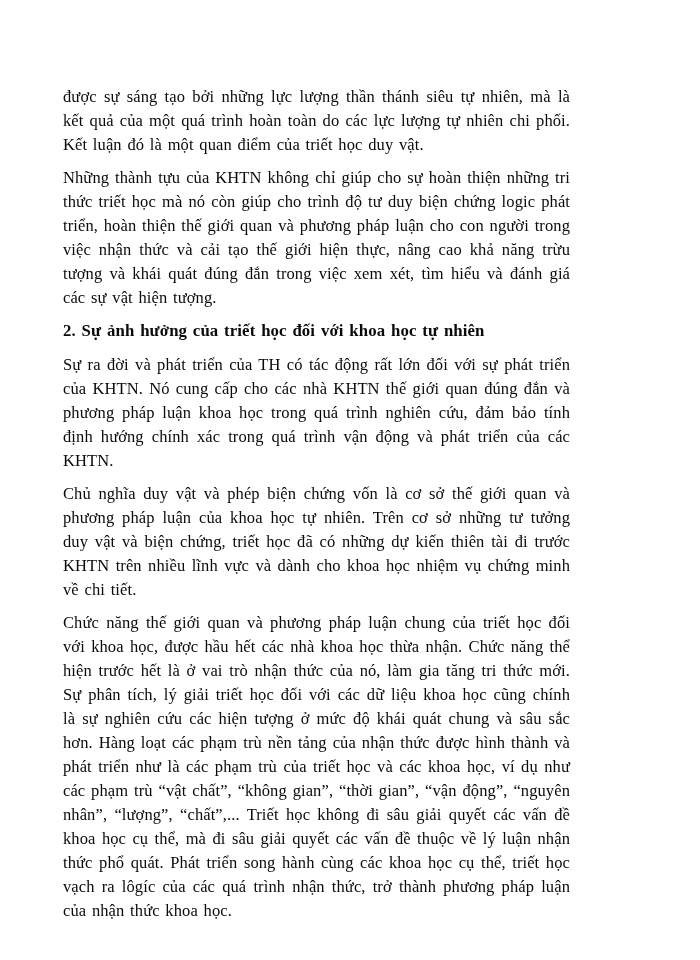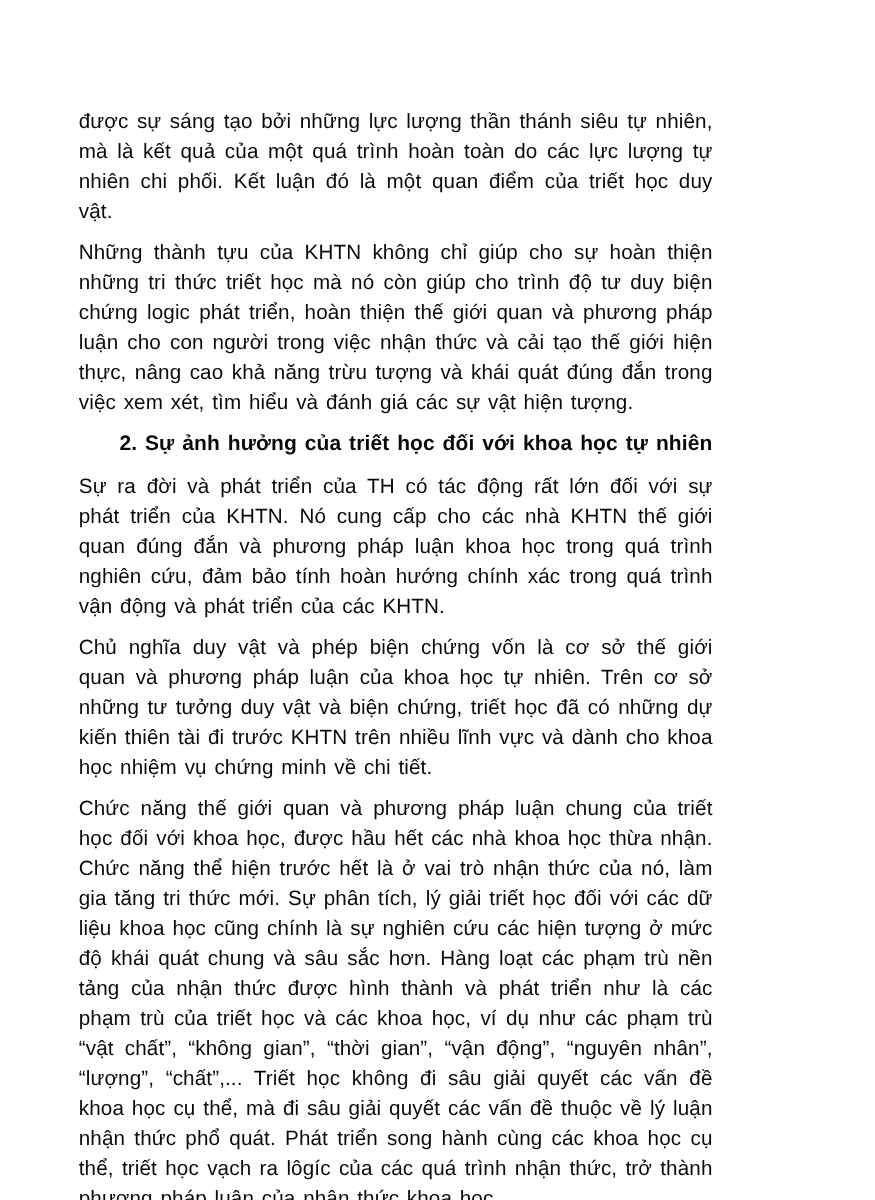--- a/index.html
+++ b/index.html
@@ -6,49 +6,49 @@
     margin: 0;
     padding: 0;
     background: #ffffff;
   }
   .page {
     position: relative;
     width: 632px;
     height: 960px;
     background: #ffffff;
     overflow: hidden;
-    font-family: Liberation Sans, sans-serif;
+    font-family: Liberation Serif, serif;
     color: #0a0a0a;
     box-sizing: border-box;
     padding: 85px 62px 0 63px;
   }
   .doc-body p,
   .doc-body h2 {
     margin: 0 0 9px 0;
     font-size: 16.5px;
     line-height: 24px;
     text-align: justify;
     text-justify: inter-word;
     font-weight: normal;
     letter-spacing: 0.1px;
     word-spacing: 1.5px;
   }
   .doc-body h2.heading {
     font-weight: bold;
-    text-align: right;
+    text-align: left;
     margin-top: 5px;
     margin-bottom: 10px;
     font-size: 16.8px;
   }
 </style>
 </head>
 <body>
 
 <div class="page">
   <div class="doc-body">
     <p>được sự sáng tạo bởi những lực lượng thần thánh siêu tự nhiên, mà là kết quả của một quá trình hoàn toàn do các lực lượng tự nhiên chi phối. Kết luận đó là một quan điểm của triết học duy vật.</p>
     <p>Những thành tựu của KHTN không chỉ giúp cho sự hoàn thiện những tri thức triết học mà nó còn giúp cho trình độ tư duy biện chứng logic phát triển, hoàn thiện thế giới quan và phương pháp luận cho con người trong việc nhận thức và cải tạo thế giới hiện thực, nâng cao khả năng trừu tượng và khái quát đúng đắn trong việc xem xét, tìm hiểu và đánh giá các sự vật hiện tượng.</p>
     <h2 class="heading">2. Sự ảnh hưởng của triết học đối với khoa học tự nhiên</h2>
-    <p>Sự ra đời và phát triển của TH có tác động rất lớn đối với sự phát triển của KHTN. Nó cung cấp cho các nhà KHTN thế giới quan đúng đắn và phương pháp luận khoa học trong quá trình nghiên cứu, đảm bảo tính hoàn hướng chính xác trong quá trình vận động và phát triển của các KHTN.</p>
+    <p>Sự ra đời và phát triển của TH có tác động rất lớn đối với sự phát triển của KHTN. Nó cung cấp cho các nhà KHTN thế giới quan đúng đắn và phương pháp luận khoa học trong quá trình nghiên cứu, đảm bảo tính định hướng chính xác trong quá trình vận động và phát triển của các KHTN.</p>
     <p>Chủ nghĩa duy vật và phép biện chứng vốn là cơ sở thế giới quan và phương pháp luận của khoa học tự nhiên. Trên cơ sở những tư tưởng duy vật và biện chứng, triết học đã có những dự kiến thiên tài đi trước KHTN trên nhiều lĩnh vực và dành cho khoa học nhiệm vụ chứng minh về chi tiết.</p>
     <p>Chức năng thế giới quan và phương pháp luận chung của triết học đối với khoa học, được hầu hết các nhà khoa học thừa nhận. Chức năng thể hiện trước hết là ở vai trò nhận thức của nó, làm gia tăng tri thức mới. Sự phân tích, lý giải triết học đối với các dữ liệu khoa học cũng chính là sự nghiên cứu các hiện tượng ở mức độ khái quát chung và sâu sắc hơn. Hàng loạt các phạm trù nền tảng của nhận thức được hình thành và phát triển như là các phạm trù của triết học và các khoa học, ví dụ như các phạm trù “vật chất”, “không gian”, “thời gian”, “vận động”, “nguyên nhân”, “lượng”, “chất”,... Triết học không đi sâu giải quyết các vấn đề khoa học cụ thể, mà đi sâu giải quyết các vấn đề thuộc về lý luận nhận thức phổ quát. Phát triển song hành cùng các khoa học cụ thể, triết học vạch ra lôgíc của các quá trình nhận thức, trở thành phương pháp luận của nhận thức khoa học.</p>
   </div>
 </div>
 
 </body></html>

